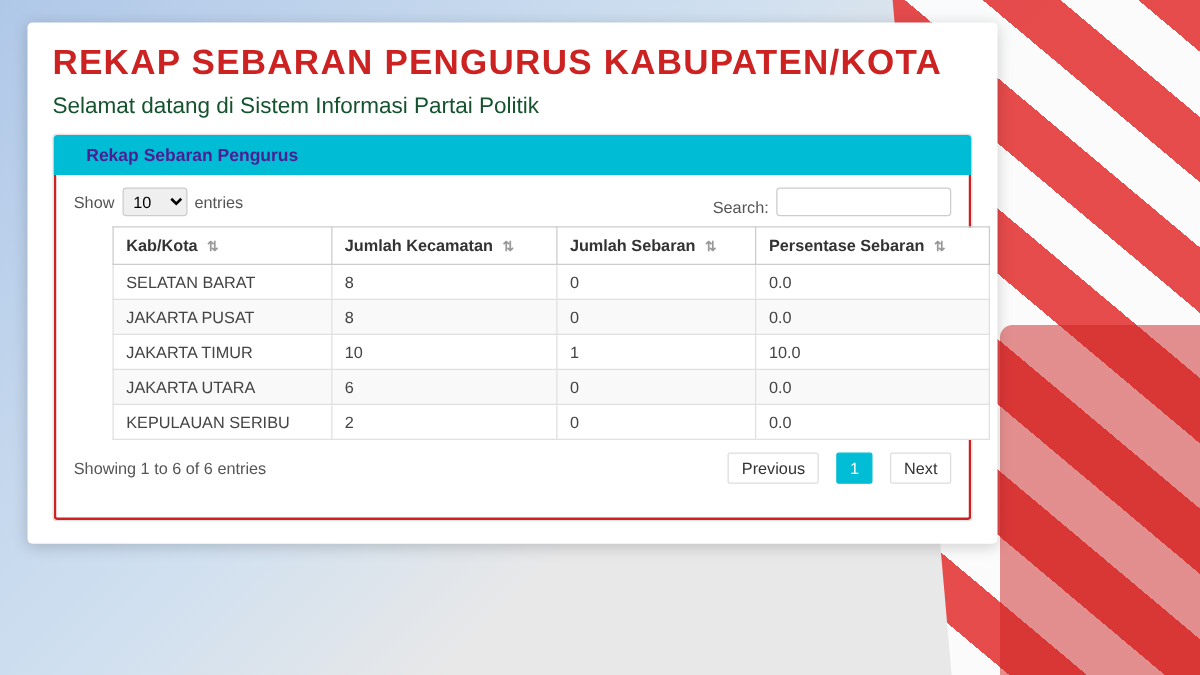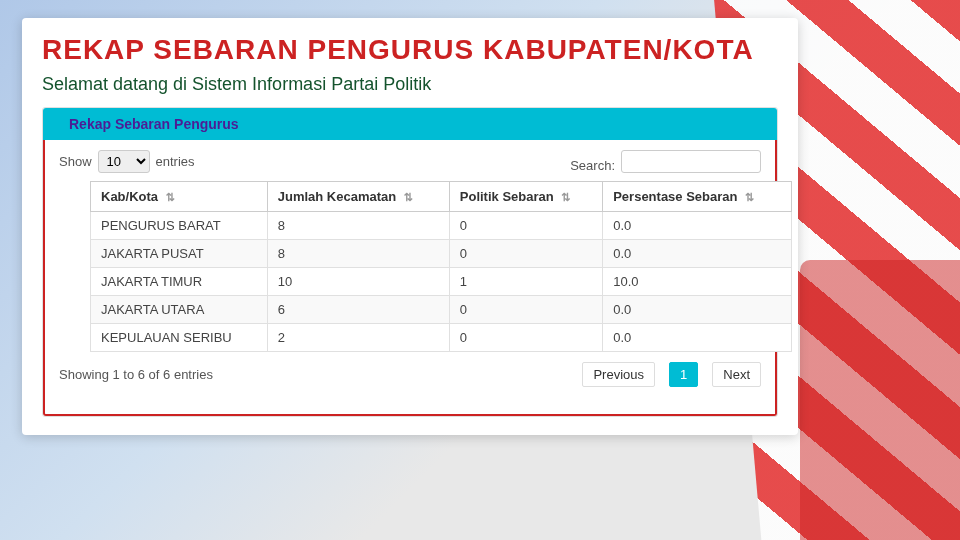--- a/index.html
+++ b/index.html
@@ -235,32 +235,32 @@
           <tr>
             <th>
               <span>Kab/Kota</span>
               <span class="sort-icon">⇅</span>
             </th>
             <th>
               <span>Jumlah Kecamatan</span>
               <span class="sort-icon">⇅</span>
             </th>
             <th>
-              <span>Politik Sebaran</span>
+              <span>Jumlah Sebaran</span>
               <span class="sort-icon">⇅</span>
             </th>
             <th>
               <span>Persentase Sebaran</span>
               <span class="sort-icon">⇅</span>
             </th>
           </tr>
         </thead>
         <tbody id="table-body">
         <tr>
-      <td>PENGURUS BARAT</td>
+      <td>SELATAN BARAT</td>
       <td>8</td>
       <td>0</td>
       <td>0.0</td>
     </tr>
             <tr>
       <td>JAKARTA PUSAT</td>
       <td>8</td>
       <td>0</td>
       <td>0.0</td>
     </tr>

